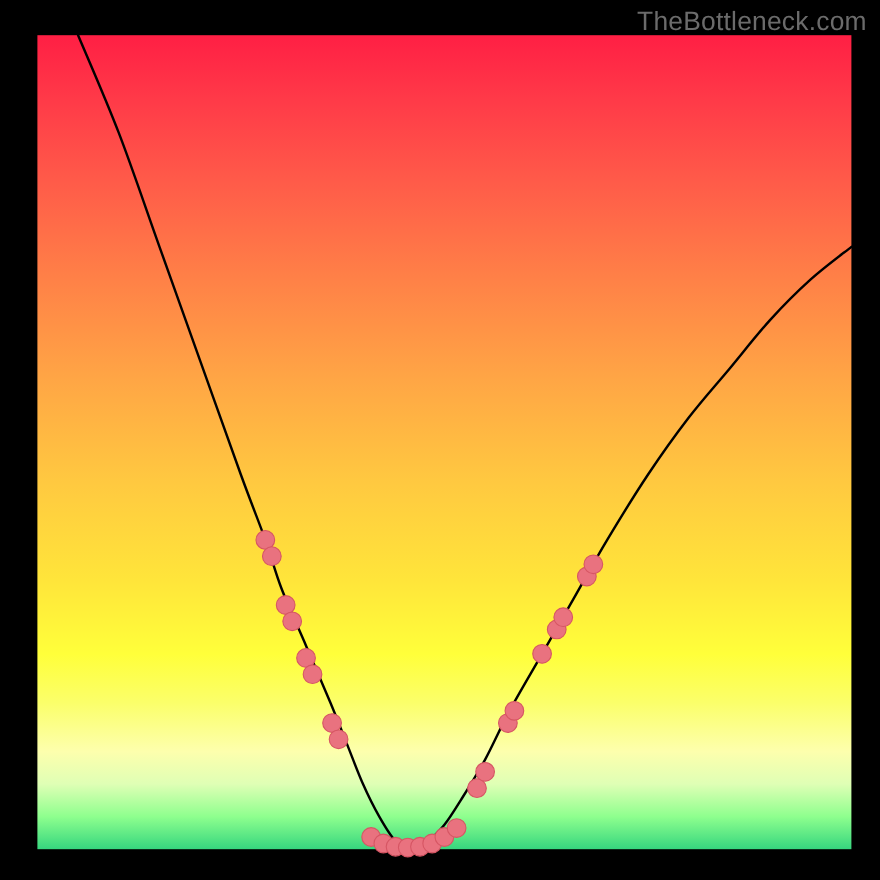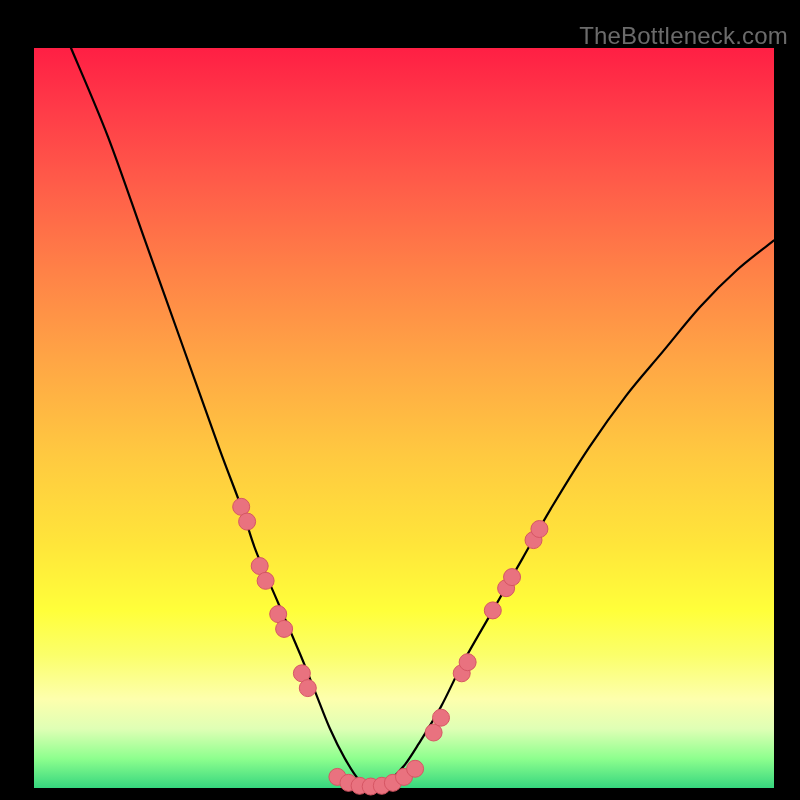--- a/index.html
+++ b/index.html
@@ -8,21 +8,21 @@
     background: #000;
     width: 800px;
     height: 800px;
     overflow: hidden;
     font-family: Arial, Helvetica, sans-serif;
     position: relative;
   }
   .frame {
     position: absolute;
     left: 0;
-    top: 16px;
+    top: 0;
     width: 800px;
     height: 612px;
     background: #000;
   }
   .watermark {
     position: absolute;
     top: 6px;
     right: 12px;
     color: #6b6b6b;
     font-size: 24px;

